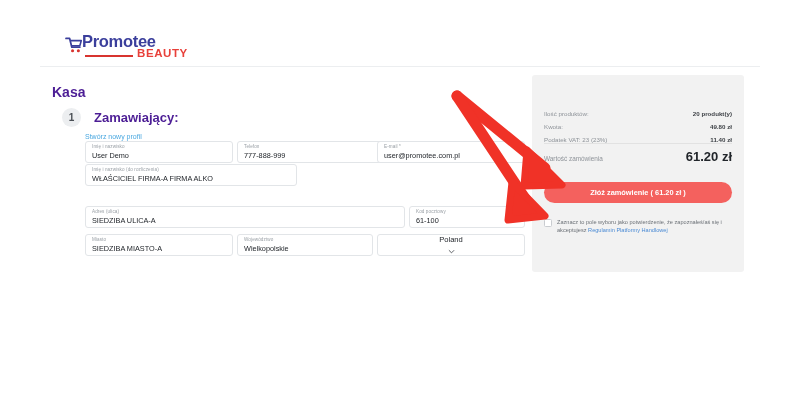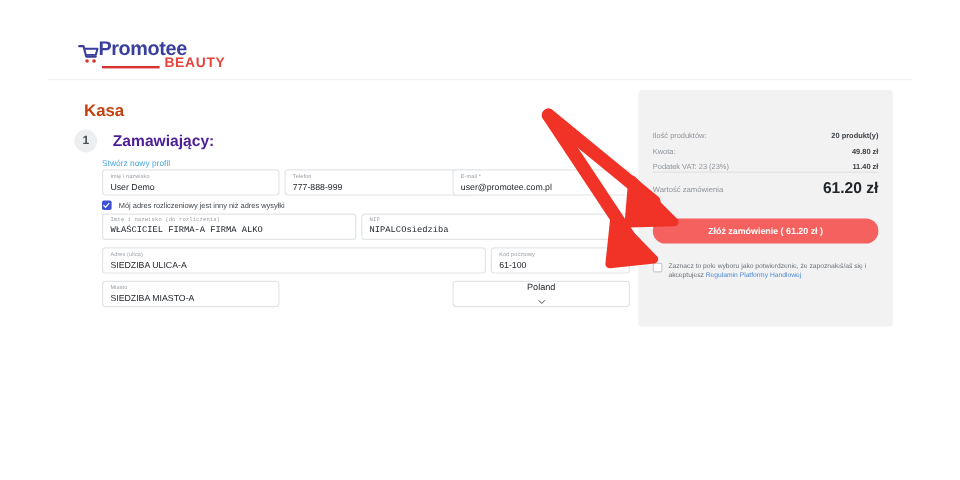--- a/index.html
+++ b/index.html
@@ -90,25 +90,25 @@
     position: absolute;
     left: 40px;
     top: 67px;
     width: 720px;
     height: 223px;
     background: #ffffff;
   }
 
   .page-title {
     position: absolute;
-    left: 30px;
+    left: 12px;
     top: 17px;
     font-size: 14px;
     font-weight: bold;
-    color: #c2410c;
+    color: #4c1d95;
   }
 
   .step-row {
     position: absolute;
     left: 22px;
     top: 41px;
     display: flex;
     align-items: center;
   }
   .step-badge {
@@ -395,29 +395,25 @@
           <div class="field-value">user@promotee.com.pl</div>
         </div>
       </div>
     </div>
 
     <div class="check-row">
       <span class="cb"></span>
       <span class="check-text">Mój adres rozliczeniowy jest inny niż adres wysyłki</span>
     </div>
 
-    <div class="form-area" style="top:111px;font-family:Liberation Mono, monospace;">
+    <div class="form-area" style="top:97px;">
       <div class="field-row" style="height:22px;">
         <div class="field" style="left:0px; width:212px;">
           <div class="field-label">Imię i nazwisko (do rozliczenia)</div>
           <div class="field-value">WŁAŚCICIEL FIRMA-A FIRMA ALKO</div>
-        </div>
-        <div class="field" style="left:216px; width:224px;">
-          <div class="field-label">NIP</div>
-          <div class="field-value">NIPALCOsiedziba</div>
         </div>
       </div>
     </div>
 
     <div class="form-area" style="top:139px;">
       <div class="field-row" style="height:34px;">
         <div class="field" style="left:0px; width:320px;">
           <div class="field-label">Adres (ulica)</div>
           <div class="field-value">SIEDZIBA ULICA-A</div>
         </div>
@@ -426,20 +422,24 @@
           <div class="field-value">61-100</div>
         </div>
       </div>
     </div>
 
     <div class="form-area" style="top:167px;">
       <div class="field-row" style="height:22px;">
         <div class="field" style="left:0px; width:148px;">
           <div class="field-label">Miasto</div>
           <div class="field-value">SIEDZIBA MIASTO-A</div>
+        </div>
+        <div class="field" style="left:152px; width:136px;">
+          <div class="field-label">Województwo</div>
+          <div class="field-value">Wielkopolskie</div>
         </div>
         <div class="field select-field" style="left:292px; width:148px;">
           <span class="select-value">Poland</span>
           <svg class="chevron" viewBox="0 0 12 12">
             <path d="M2 4.3 L6 8.3 L10 4.3" stroke="#3a3f45" stroke-width="1.4" fill="none" stroke-linecap="round" stroke-linejoin="round"></path>
           </svg>
         </div>
       </div>
     </div>
 

